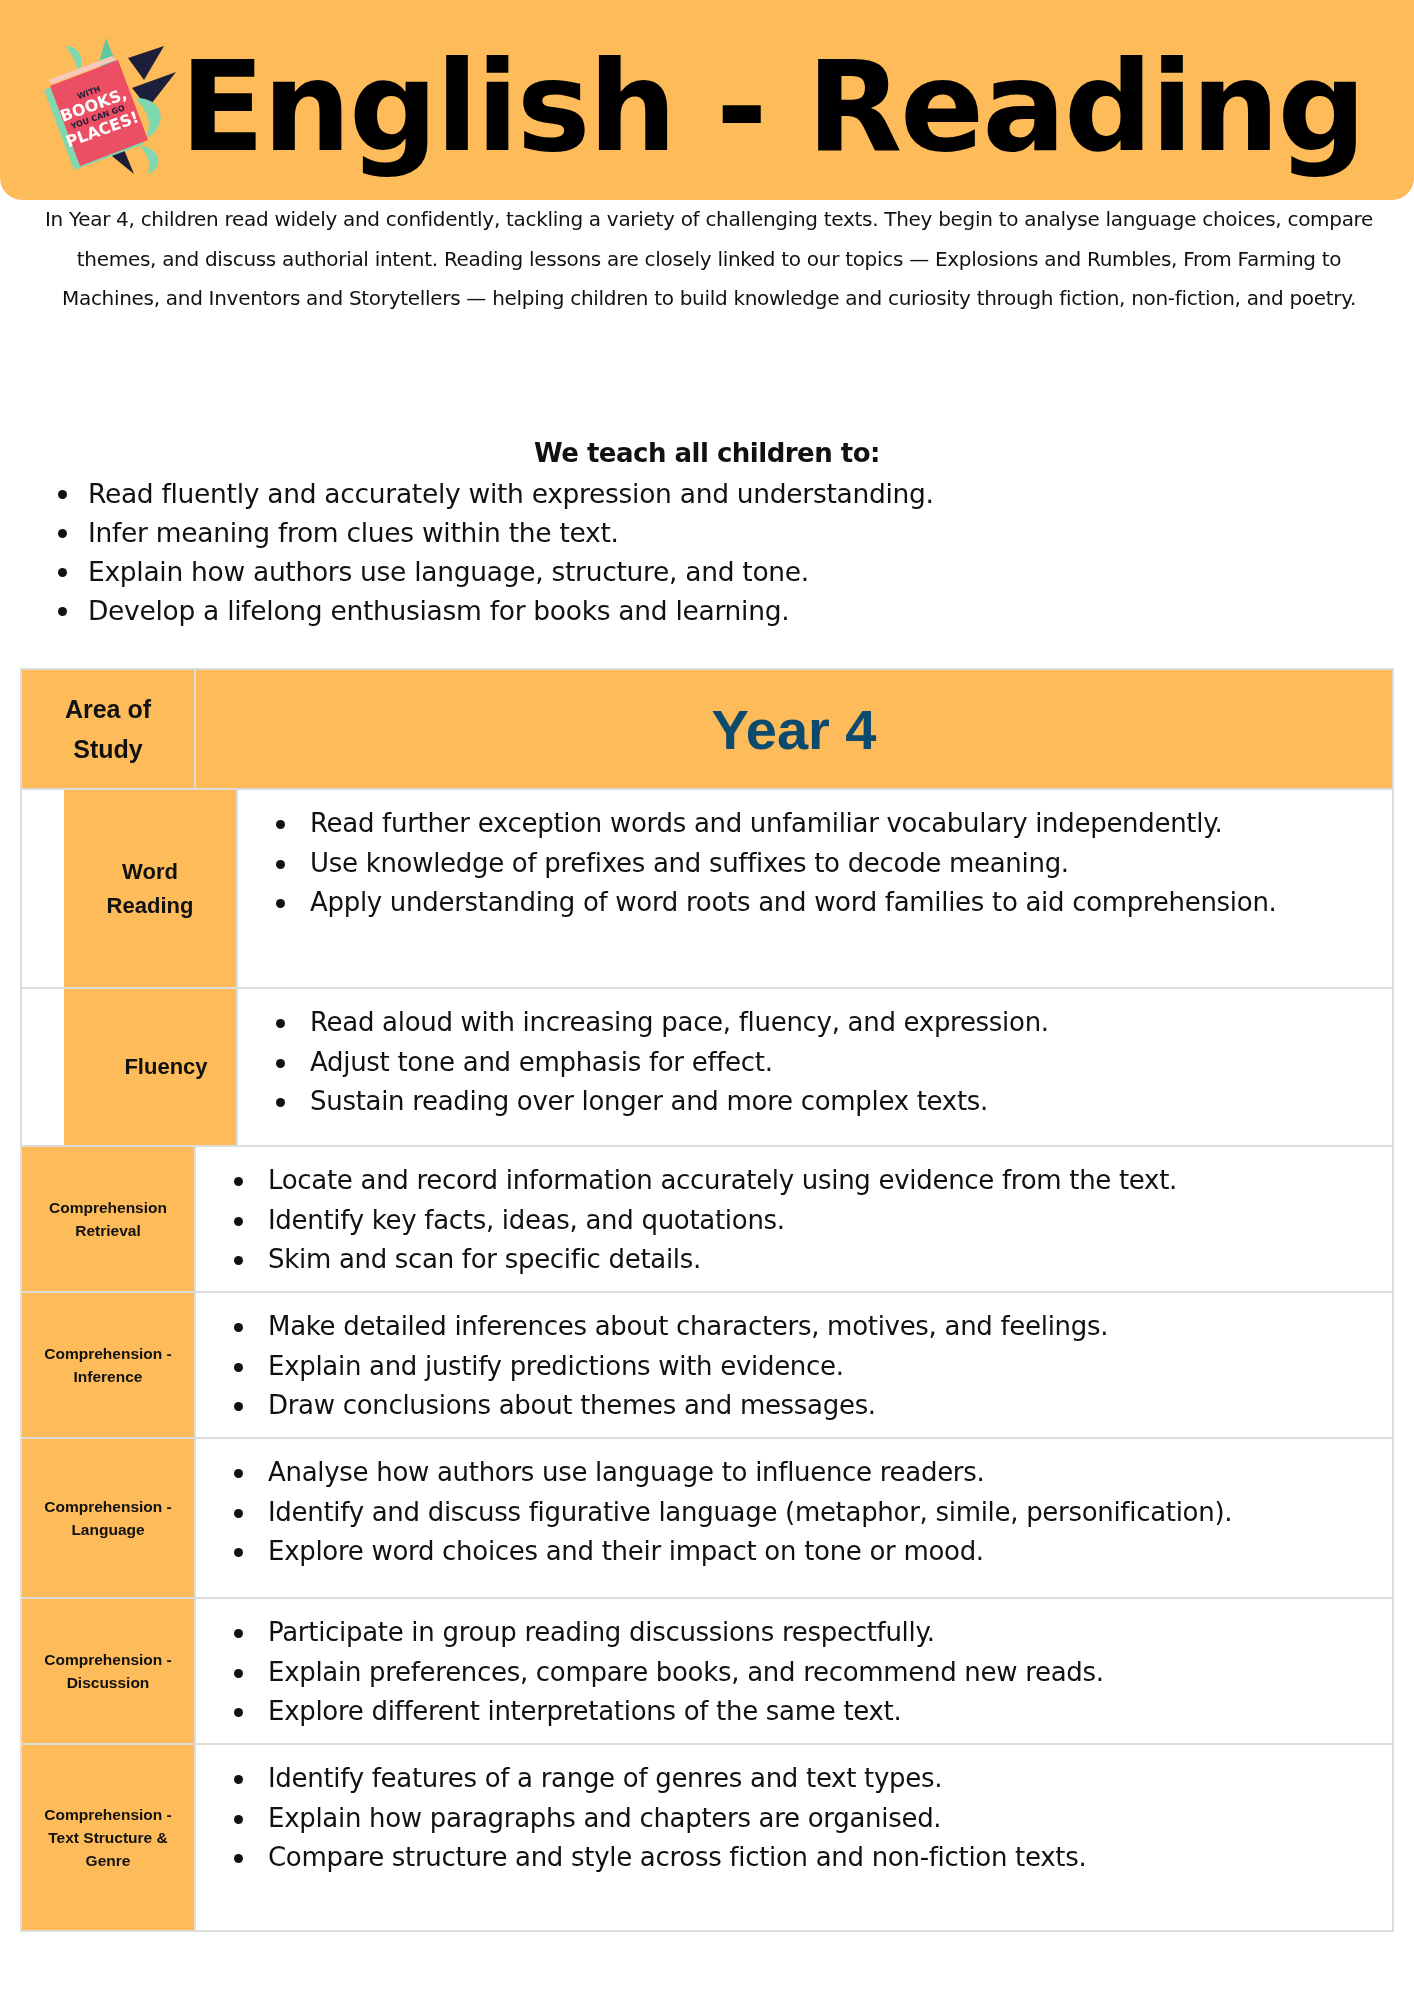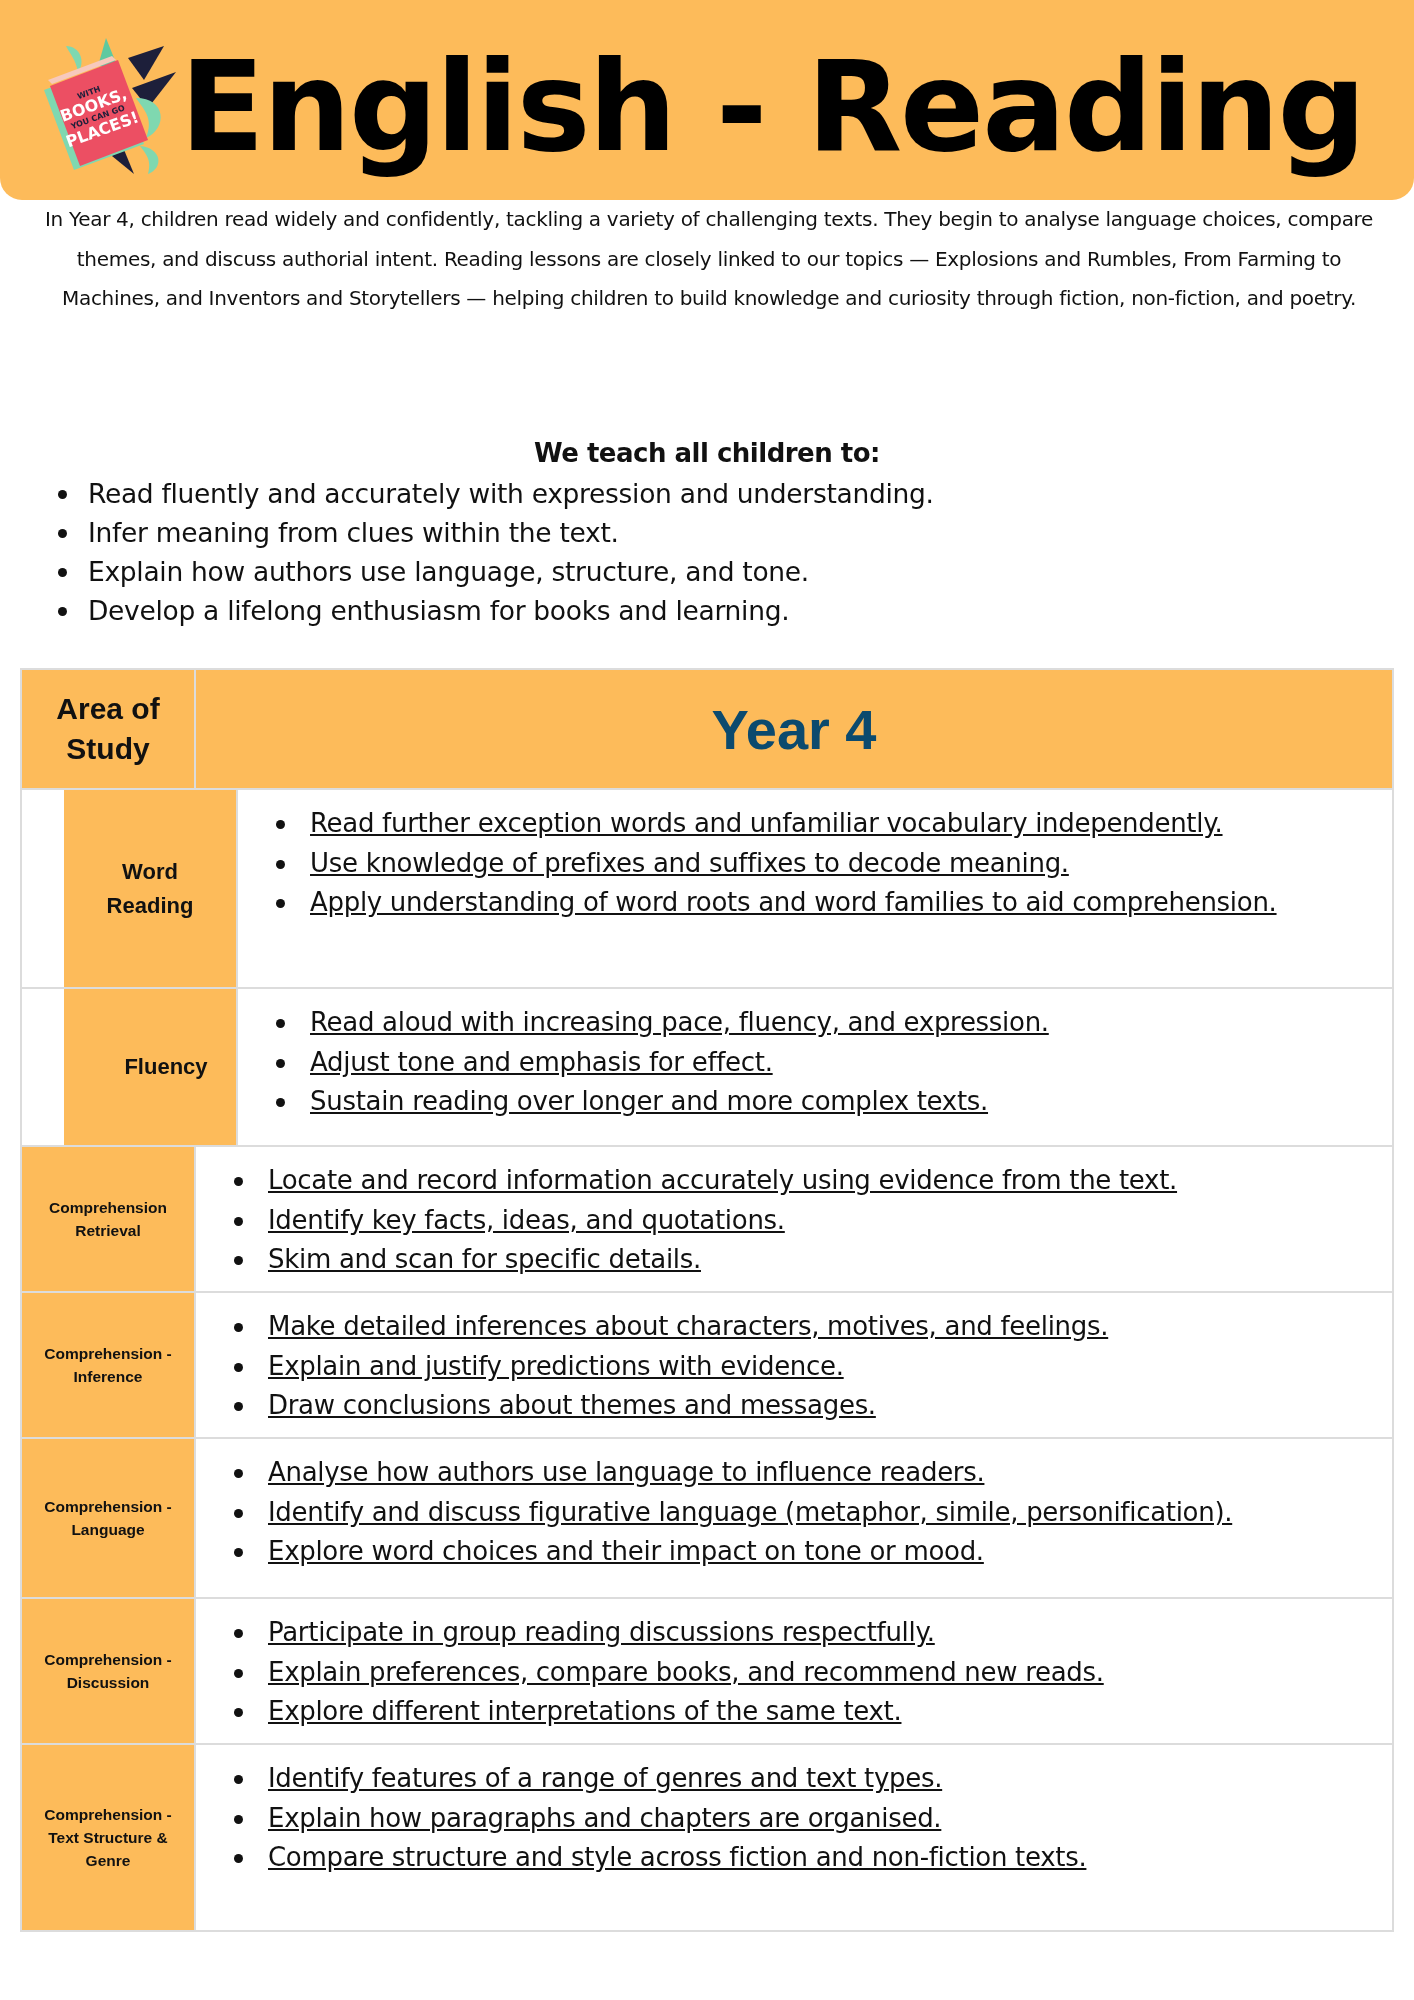--- a/index.html
+++ b/index.html
@@ -46,25 +46,25 @@
   .cell-label {
     width: 174px; flex: 0 0 174px; background: #FDBB5A; border-right: 2px solid #dcdcdc;
     display: flex; align-items: center; justify-content: center; text-align: center;
     font-weight: bold; color: #111; padding-left: 32px;
   }
   .cell-body { flex: 1; background: #fff; padding: 14px 0 0 36px; }
   .head-row .cell-body {
     background: #FDBB5A; display: flex; align-items: center; justify-content: center;
     padding: 0; font-weight: bold; font-size: 56px; color: #0c4a6e;
   }
-  .lbl-lg { font-size: 30px; line-height: 40px; }
+  .lbl-lg { font-size: 25px; line-height: 40px; }
   .lbl-md { font-size: 22px; line-height: 34px; margin-left: 42px; }
   .lbl-sm { font-size: 15.5px; line-height: 23px; }
   .bul { list-style: none; font-family: "DejaVu Sans", sans-serif; font-size: 26px; line-height: 39.5px; letter-spacing: -0.3px; color: #111; }
-  .bul li { position: relative; padding-left: 36px; white-space: nowrap; text-decoration: underline; }
+  .bul li { position: relative; padding-left: 36px; white-space: nowrap; }
   .bul li::before {
     content: ""; position: absolute; left: 2px; top: 16px; width: 9px; height: 9px;
     border-radius: 50%; background: #111;
   }
 </style>
 </head>
 <body>
 
 <div class="header">
   <svg class="logo" viewBox="0 0 140 148">

